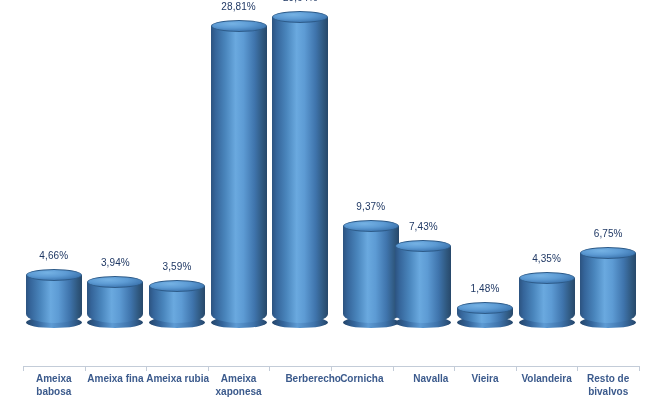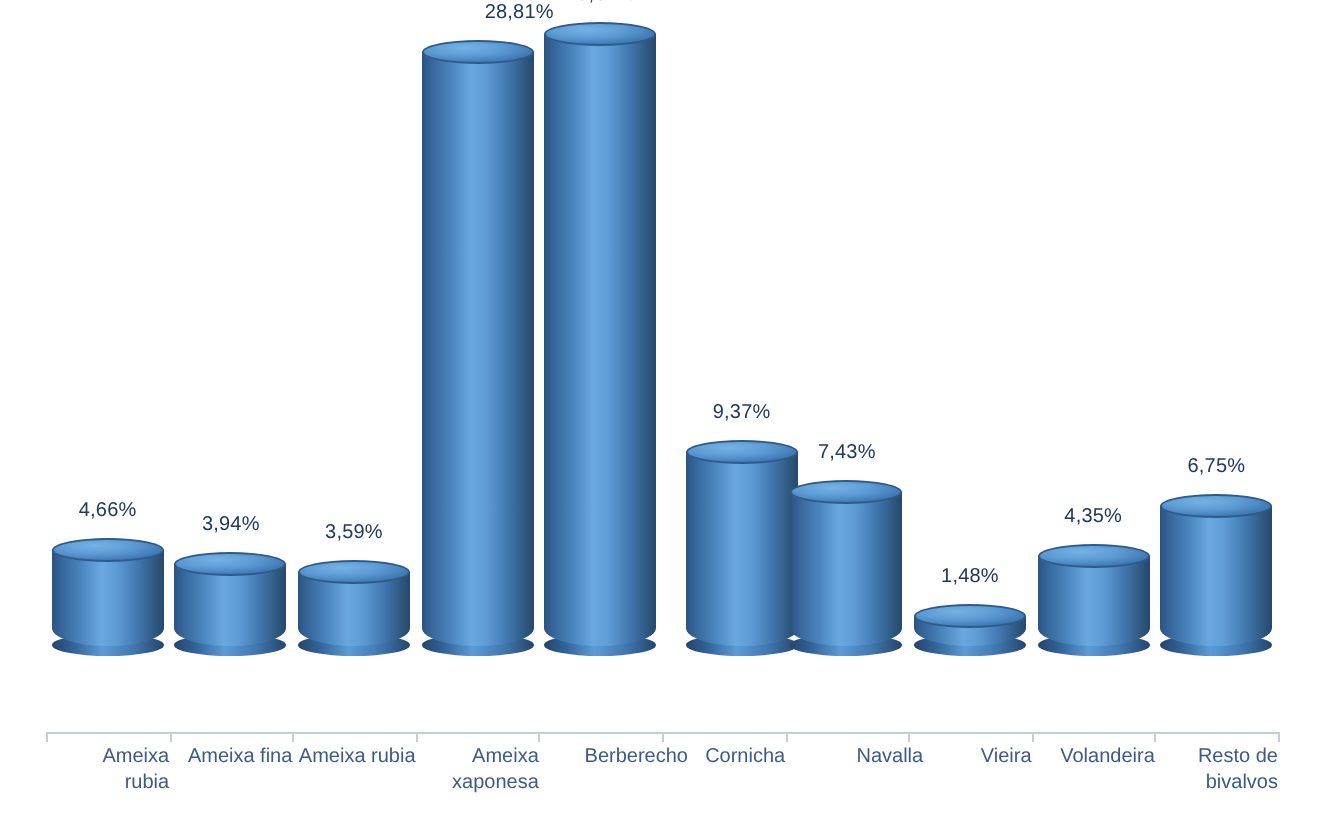--- a/index.html
+++ b/index.html
@@ -124,21 +124,22 @@
   #cat-labels {
     position: absolute;
     left: 0;
     top: 372px;
     width: 662px;
     height: 37px;
   }
   .cat-slot {
     position: absolute;
     top: 0;
-    text-align: right;
+    text-align: center;
+    font-weight: bold;
   }
   .cat-line {
     display: block;
     font-size: 10px;
     line-height: 13px;
     color: #3b5a8c;
     white-space: nowrap;
   }
 </style>
 </head>
@@ -173,21 +174,21 @@
           </div>
           <div class="bar-label" style="bottom: 51.0219px;">3,59%</div>
         </div>
       </div>
       <div class="bar-slot" style="left: 207.8px; width: 61.6px;">
         <div class="bar-wrap" title="Ameixa xaponesa 28,81%" style="bottom: 43px;">
           <div class="cyl-body" style="height: 297.103px;">
             <div class="cyl-bottom"></div>
             <div class="cyl-top"></div>
           </div>
-          <div class="bar-label" style="bottom: 311.103px; margin-left: 21px;">28,81%</div>
+          <div class="bar-label" style="bottom: 311.103px;">28,81%</div>
         </div>
       </div>
       <div class="bar-slot" style="left: 269.4px; width: 61.6px;">
         <div class="bar-wrap" title="Berberecho 29,64%" style="bottom: 43px;">
           <div class="cyl-body" style="height: 305.663px;">
             <div class="cyl-bottom"></div>
             <div class="cyl-top"></div>
           </div>
           <div class="bar-label" style="bottom: 319.663px;">29,64%</div>
         </div>
@@ -250,21 +251,21 @@
       <div class="tick" style="left: 392.6px;"></div>
       <div class="tick" style="left: 454.2px;"></div>
       <div class="tick" style="left: 515.8px;"></div>
       <div class="tick" style="left: 577.4px;"></div>
       <div class="tick" style="left: 639px;"></div>
     </div>
 
   <div id="cat-labels">
       <div class="cat-slot" style="left: 23px; width: 61.6px;">
         <span class="cat-line">Ameixa</span>
-        <span class="cat-line">rubia</span>
+        <span class="cat-line">babosa</span>
       </div>
       <div class="cat-slot" style="left: 84.6px; width: 61.6px;">
         <span class="cat-line">Ameixa fina</span>
       </div>
       <div class="cat-slot" style="left: 146.2px; width: 61.6px;">
         <span class="cat-line">Ameixa rubia</span>
       </div>
       <div class="cat-slot" style="left: 207.8px; width: 61.6px;">
         <span class="cat-line">Ameixa</span>
         <span class="cat-line">xaponesa</span>

